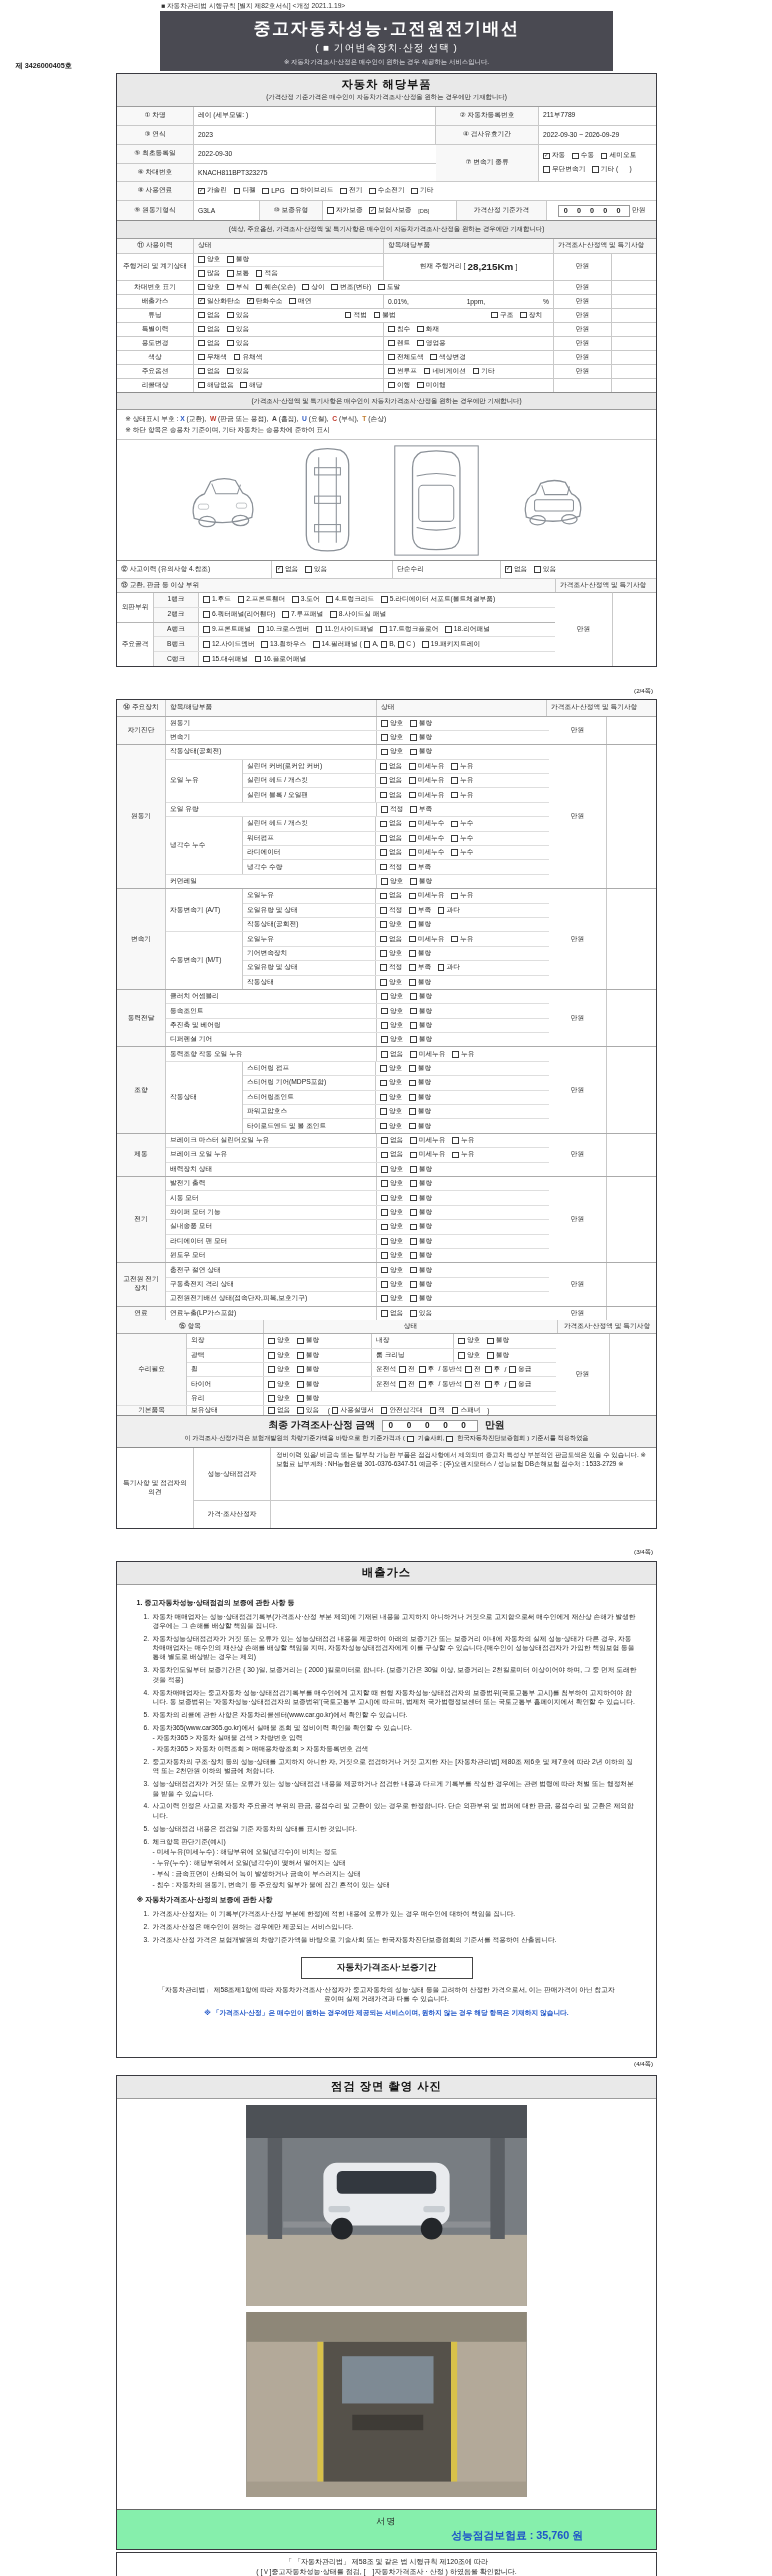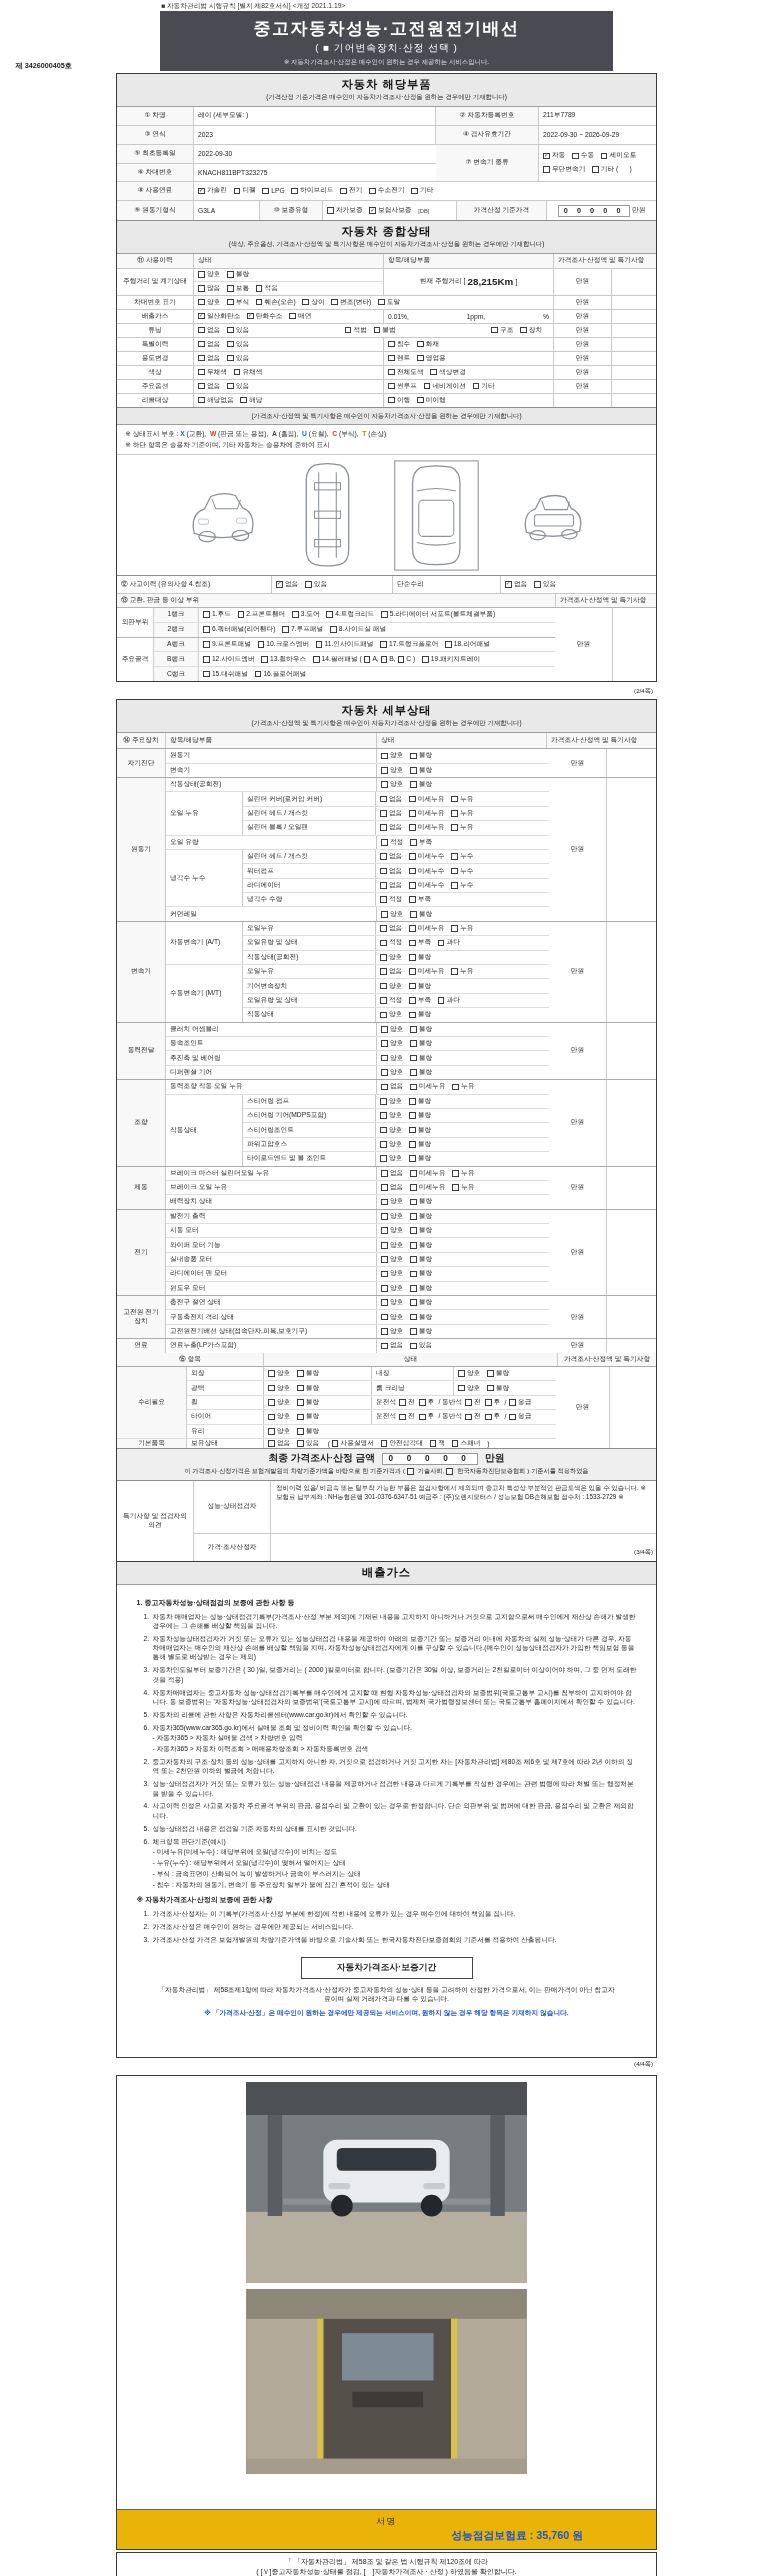--- a/index.html
+++ b/index.html
@@ -54,21 +54,21 @@
   .nboxtext{font-size:6.7px;line-height:9.3px;padding:0 20.6px;text-align:center}
   .nblue{color:#1f56c9;font-weight:bold;text-align:center;font-size:6.7px;margin-top:6.2px}
   
   .final{background:#efefef;border-top:1px solid #8e8e8e;text-align:center;padding:3.1px 0 3.6px}
   .final .l1{font-size:9.8px;font-weight:bold;display:flex;justify-content:center;align-items:center;gap:7.2px}
   .digits{border:0.5px solid #999;background:#fff;padding:0.5px 5.2px;letter-spacing:5.7px;font-size:8.2px;font-weight:bold}
   .final .l2{font-size:6.2px;margin-top:2.1px;display:flex;justify-content:center;align-items:center;gap:2.1px}
   
   .photos{padding:6.2px 0 0;display:flex;flex-direction:column;align-items:center;gap:6.2px}
   .photo{width:281px;display:block;background:#888}
-  .signband{position:absolute;left:0;right:0;bottom:0;height:39px;background:#eab308;border-top:1px solid #666}
+  .signband{position:absolute;left:0;right:0;bottom:0;height:39px;background:#86efac;border-top:1px solid #666}
   .sign-label{text-align:center;font-size:8.8px;margin-top:5.7px;letter-spacing:1.5px;color:#222}
   .fee{position:absolute;left:62%;top:18.5px;color:#1f56c9;font-size:10.8px;font-weight:bold}
   .footerbox{position:absolute;left:116px;width:541px;top:2552px;height:24px;border:1.5px solid #3a3a40;border-bottom:none;box-sizing:border-box;text-align:center;font-size:7px;line-height:10.3px;padding-top:4.1px;background:#fff}
   .big-km{font-size:9.8px;font-weight:bold;margin:0 2.1px}
   .rr{display:flex;border-top:0.5px solid #dedede}
   .rr:first-child{border-top:none}
   .ritems{flex:1;display:flex;flex-wrap:wrap;align-items:center;padding:1.5px 4.1px;line-height:10.8px}
 </style>
 </head>
 <body>
@@ -143,21 +143,20 @@
           <span class="ck"><span class="cb"></span><span>자가보증</span></span>
           <span class="ck"><span class="cb on">✓</span><span>보험사보증</span></span>
           <span style="font-size:5.7px;color:#444">[DB]</span>
         </div>
         <div class="c lab ctr" style="width:90px">가격산정 기준가격</div>
         <div class="c last ctr" style="flex:1"><span class="digits" style="letter-spacing:3.6px;font-size:7.2px">0 0 0 0 0</span>&nbsp;만원</div>
       </div>
     </div>
 
   <div class="band bt2">
-    <div class="t">자동차 종합상태</div>
     <div class="s">(색상, 주요옵션, 가격조사·산정액 및 특기사항은 매수인이 자동차가격조사·산정을 원하는 경우에만 기재합니다)</div>
   </div>
   <div id="overall-table" class="tblbox">
       <div class="fr first" style="height:14px">
         <div class="c lab ctr" style="width:77px">⑪ 사용이력</div>
         <div class="c lab" style="width:190px">상태</div>
         <div class="c lab" style="width:170px">항목/해당부품</div>
         <div class="c last lab" style="flex:1">가격조사·산정액 및 특기사항</div>
       </div>
       <div class="fr" style="height:27px">
@@ -399,24 +398,20 @@
           </div>
         </div>
           <div class="c ctr" style="width:58px;border-top:0.5px solid #b5b5b5">만원</div>
           <div class="c last" style="width:43px;border-top:0.5px solid #b5b5b5"></div>
         </div>
     </div>
 </div>
 <div class="marker" style="top:687px;right:120px">(2/4쪽)</div>
 
 <div class="page" id="page2" style="top:699px">
-  <div class="band">
-    <div class="t">자동차 세부상태</div>
-    <div class="s">(가격조사·산정액 및 특기사항은 매수인이 자동차가격조사·산정을 원하는 경우에만 기재합니다)</div>
-  </div>
   <div id="detail-table">
       <div class="fr first" style="height:15.5px">
         <div class="c lab ctr" style="width:49px">⑭ 주요장치</div>
         <div class="c lab" style="width:211px">항목/해당부품</div>
         <div class="c lab" style="width:170px">상태</div>
         <div class="c last lab" style="flex:1">가격조사·산정액 및 특기사항</div>
       </div>
       <div class="g">
         <div class="c ctr lab" style="width:49px">자기진단</div>
         <div class="grows">
@@ -1000,20 +995,23 @@
         <div class="nt">가격조사·산정 가격은 보험개발원의 차량기준가액을 바탕으로 기술사회 또는 한국자동차진단보증협회의 기준서를 적용하여 산출됩니다.</div>
       </div>
       <div class="nbox">자동차가격조사·보증기간</div>
       <div class="nboxtext">「자동차관리법」 제58조제1항에 따라 자동차가격조사·산정자가 중고자동차의 성능·상태 등을 고려하여 산정한 가격으로서, 이는 판매가격이 아닌 참고자료이며 실제 거래가격과 다를 수 있습니다.</div>
       <div class="nblue">※ 「가격조사·산정」은 매수인이 원하는 경우에만 제공되는 서비스이며, 원하지 않는 경우 해당 항목은 기재하지 않습니다.</div>
     </div>
 </div>
 <div class="marker" style="top:2060px;right:120px">(4/4쪽)</div>
 
 <div class="page" id="page4" style="top:2075px;height:475px">
+  <div class="band">
+    <div class="t">점검 장면 촬영 사진</div>
+  </div>
   <div class="photos">
     <svg class="photo" width="281" height="201" viewBox="0 0 545 390">
       <rect width="545" height="390" fill="#787d82"></rect>
       <rect width="545" height="64" fill="#4d5156"></rect>
       <rect y="252" width="545" height="138" fill="#b6ae9f"></rect>
       <rect x="42" y="64" width="28" height="196" fill="#5a5e63"></rect>
       <rect x="474" y="64" width="28" height="196" fill="#5a5e63"></rect>
       <rect x="72" y="226" width="118" height="12" fill="#8c8f93"></rect>
       <rect x="356" y="226" width="118" height="12" fill="#8c8f93"></rect>
       <rect x="150" y="112" width="245" height="122" rx="26" fill="#e9ebee"></rect>

